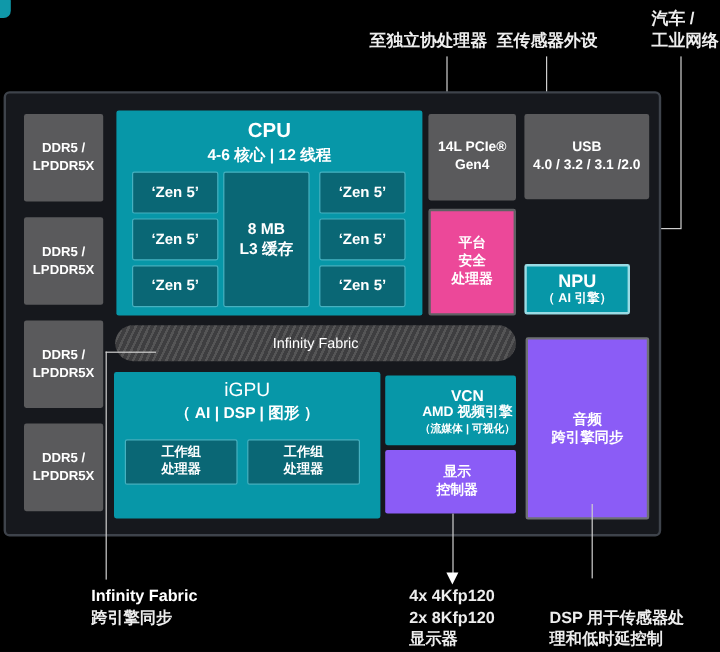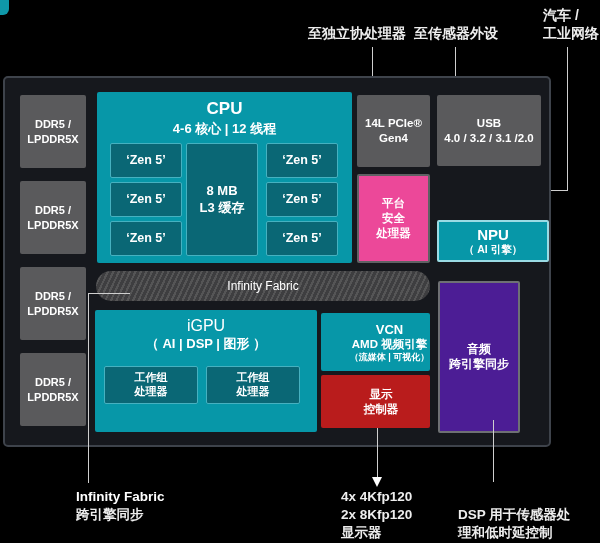--- a/index.html
+++ b/index.html
@@ -33,21 +33,21 @@
   
   .igpu{left:95px;top:310px;width:222px;height:122px;justify-content:flex-start;padding-top:6px;}
   .igpu-title{font-size:16px;font-weight:normal;line-height:19px;}
   .igpu-sub{font-size:13px;font-weight:600;margin-top:1px;}
 
   .vcn{left:321px;top:313px;width:109px;height:58px;padding-left:28px;}
   .vcn-t{font-size:13px;font-weight:bold;line-height:15px;}
   .vcn-m{font-size:11.5px;font-weight:600;line-height:14px;text-align:center;}
   .vcn-s{font-size:9px;font-weight:bold;line-height:12px;}
 
-  .npu{left:437px;top:220px;width:112px;height:42px;border:2px solid #9adbe4;}
+  .npu{left:437px;top:220px;width:88px;height:42px;border:2px solid #9adbe4;}
   .npu-t{font-size:15px;font-weight:600;line-height:17px;}
   .npu-s{font-size:10.5px;font-weight:600;line-height:13px;}
 
   .fabric{position:absolute;left:96px;top:271px;width:334px;height:30px;border-radius:15px;
           background:repeating-linear-gradient(115deg,#555556 0 2px,#3e3e40 2px 5px);
           display:flex;align-items:center;justify-content:center;font-size:12px;font-weight:500;}
 
   .t11{font-size:11.5px;font-weight:600;}
   .t12{font-size:12px;font-weight:600;}
 
@@ -161,25 +161,25 @@
   <div class="cell" style="left:206px;top:366px;width:94px;height:38px;font-size:11px;">
     <div>工作组</div>
     <div>处理器</div>
   </div>
 
   <div class="blk teal vcn">
     <div class="vcn-t">VCN</div>
     <div class="vcn-m">AMD 视频引擎</div>
     <div class="vcn-s">（流媒体 | 可视化）</div>
   </div>
-  <div class="blk t11" style="left:321px;top:375px;width:109px;height:53px;background:#b91c1c;padding-left:11px;">
+  <div class="blk t11" style="left:321px;top:375px;width:109px;height:53px;background:#8b5cf6;padding-left:11px;">
     <div>显示</div>
     <div>控制器</div>
   </div>
-  <div class="blk t12" style="left:438px;top:281px;width:82px;height:152px;background:#4c1d95;border:2px solid #6e7074;">
+  <div class="blk t12" style="left:438px;top:281px;width:103px;height:152px;background:#8b5cf6;border:2px solid #6e7074;">
     <div>音频</div>
     <div>跨引擎同步</div>
   </div>
 
   <div class="hline" style="left:88px;top:293px;width:42px;"></div>
   <div class="vline" style="left:88px;top:293px;height:190px;"></div>
   <div class="vline" style="left:377px;top:428px;height:50px;"></div>
   <div class="arrowhead" style="left:372px;top:477px;"></div>
   <div class="vline" style="left:493px;top:420px;height:62px;"></div>
 

